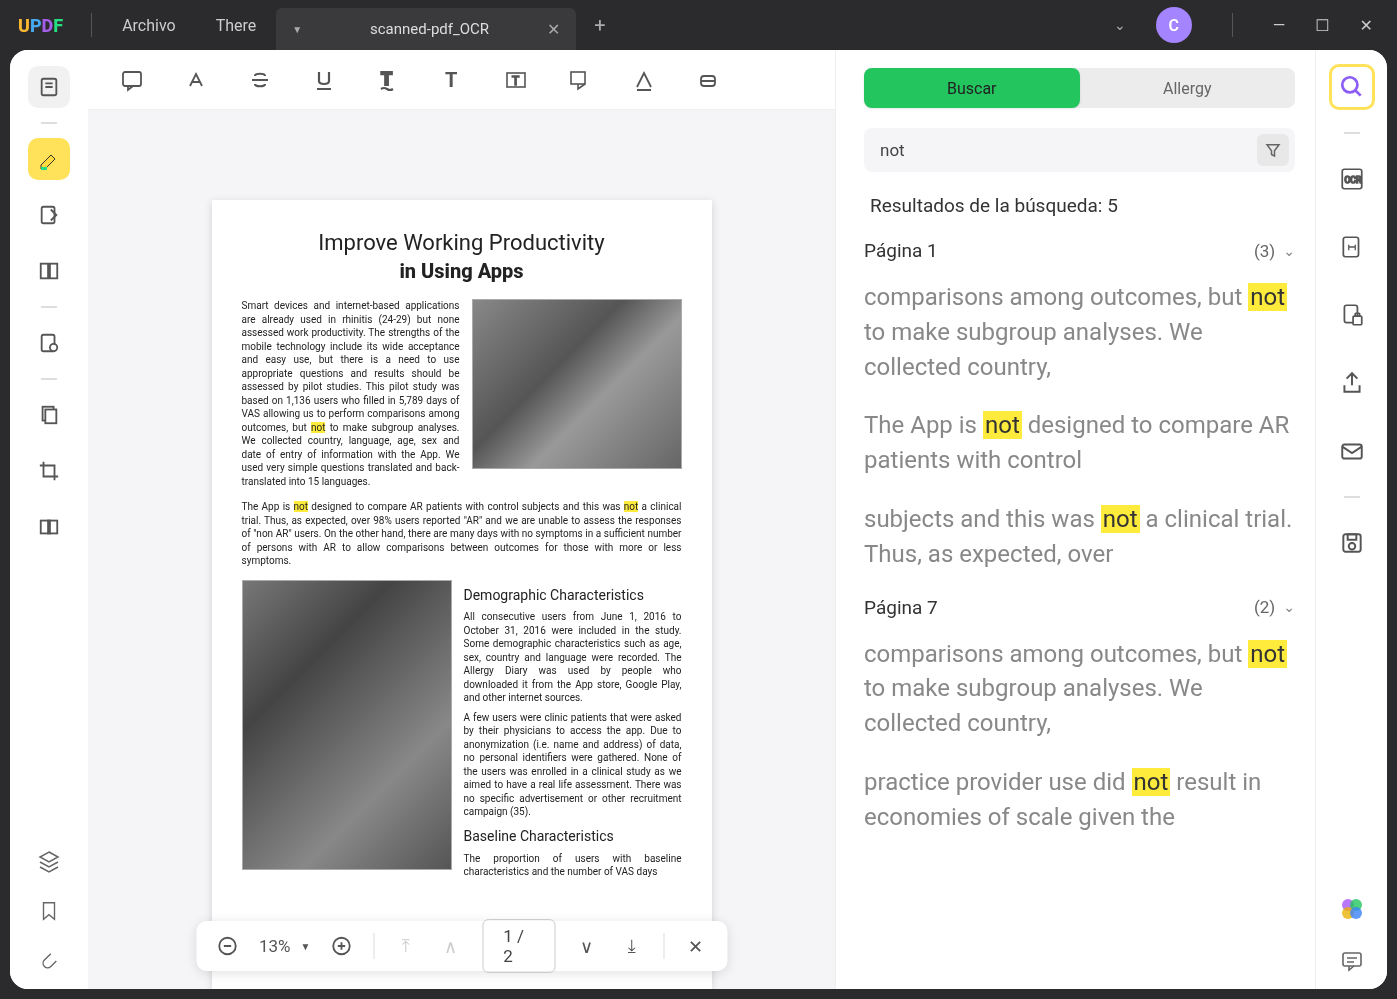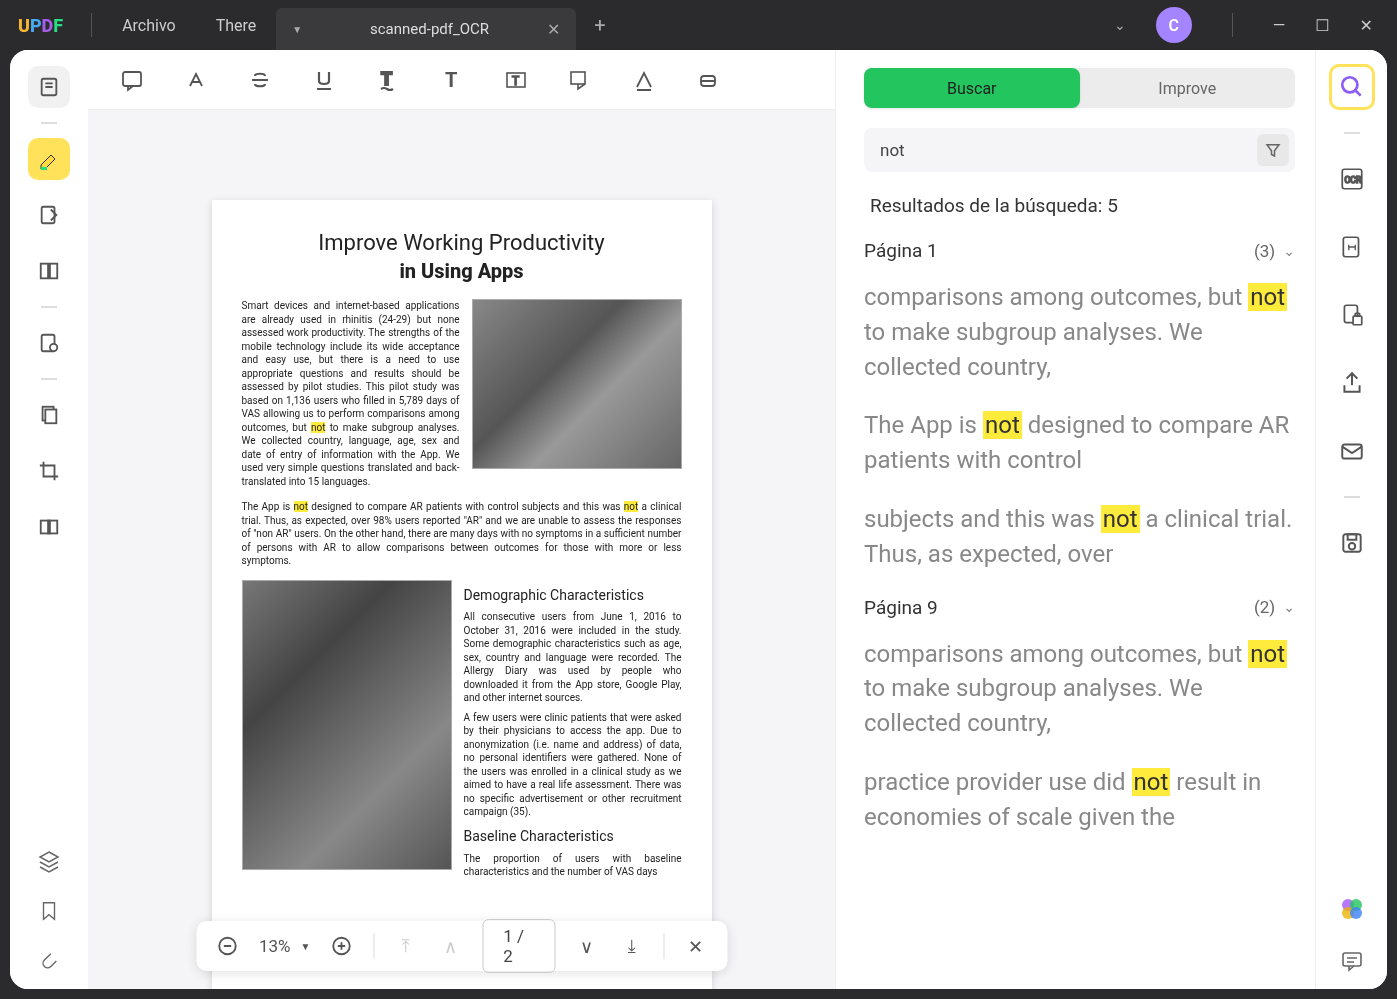--- a/index.html
+++ b/index.html
@@ -277,21 +277,21 @@
       <div class="pn-btn">∨</div>
       <div class="pn-btn">⤓</div>
       <div class="pn-div"></div>
       <div class="pn-btn">✕</div>
     </div>
   </div>
 
   <div class="rightpanel">
     <div class="rp-tabs">
       <div class="rp-tab active">Buscar</div>
-      <div class="rp-tab">Improve</div>
+      <div class="rp-tab">Allergy</div>
     </div>
     <div class="rp-search">
       <input value="not" style="">
       <div class="rp-filter">
           <svg width="18" height="18" viewBox="0 0 24 24" fill="none" stroke="#666" stroke-width="2">
             <path d="M4 5 L20 5 L14 13 L14 20 L10 18 L10 13 Z"></path>
           </svg>
         </div>
     </div>
     <div class="rp-count">Resultados de la búsqueda: 5</div>
@@ -301,21 +301,21 @@
             <span>Página 1</span>
             <span class="cnt">(3)</span>
             <span class="chv">⌄</span>
           </div>
           <div class="rp-result">comparisons among outcomes, but <span class="rp-hl">not</span> to make subgroup analyses. We collected country,</div>
           <div class="rp-result">The App is <span class="rp-hl">not</span> designed to compare AR patients with control</div>
           <div class="rp-result">subjects and this was <span class="rp-hl">not</span> a clinical trial. Thus, as expected, over</div>
         </div>
         <div class="rp-group">
           <div class="rp-ghdr">
-            <span>Página 9</span>
+            <span>Página 7</span>
             <span class="cnt">(2)</span>
             <span class="chv">⌄</span>
           </div>
           <div class="rp-result">comparisons among outcomes, but <span class="rp-hl">not</span> to make subgroup analyses. We collected country,</div>
           <div class="rp-result">practice provider use did <span class="rp-hl">not</span> result in economies of scale given the</div>
         </div>
       </div>
   </div>
 
   <div class="rightbar">

